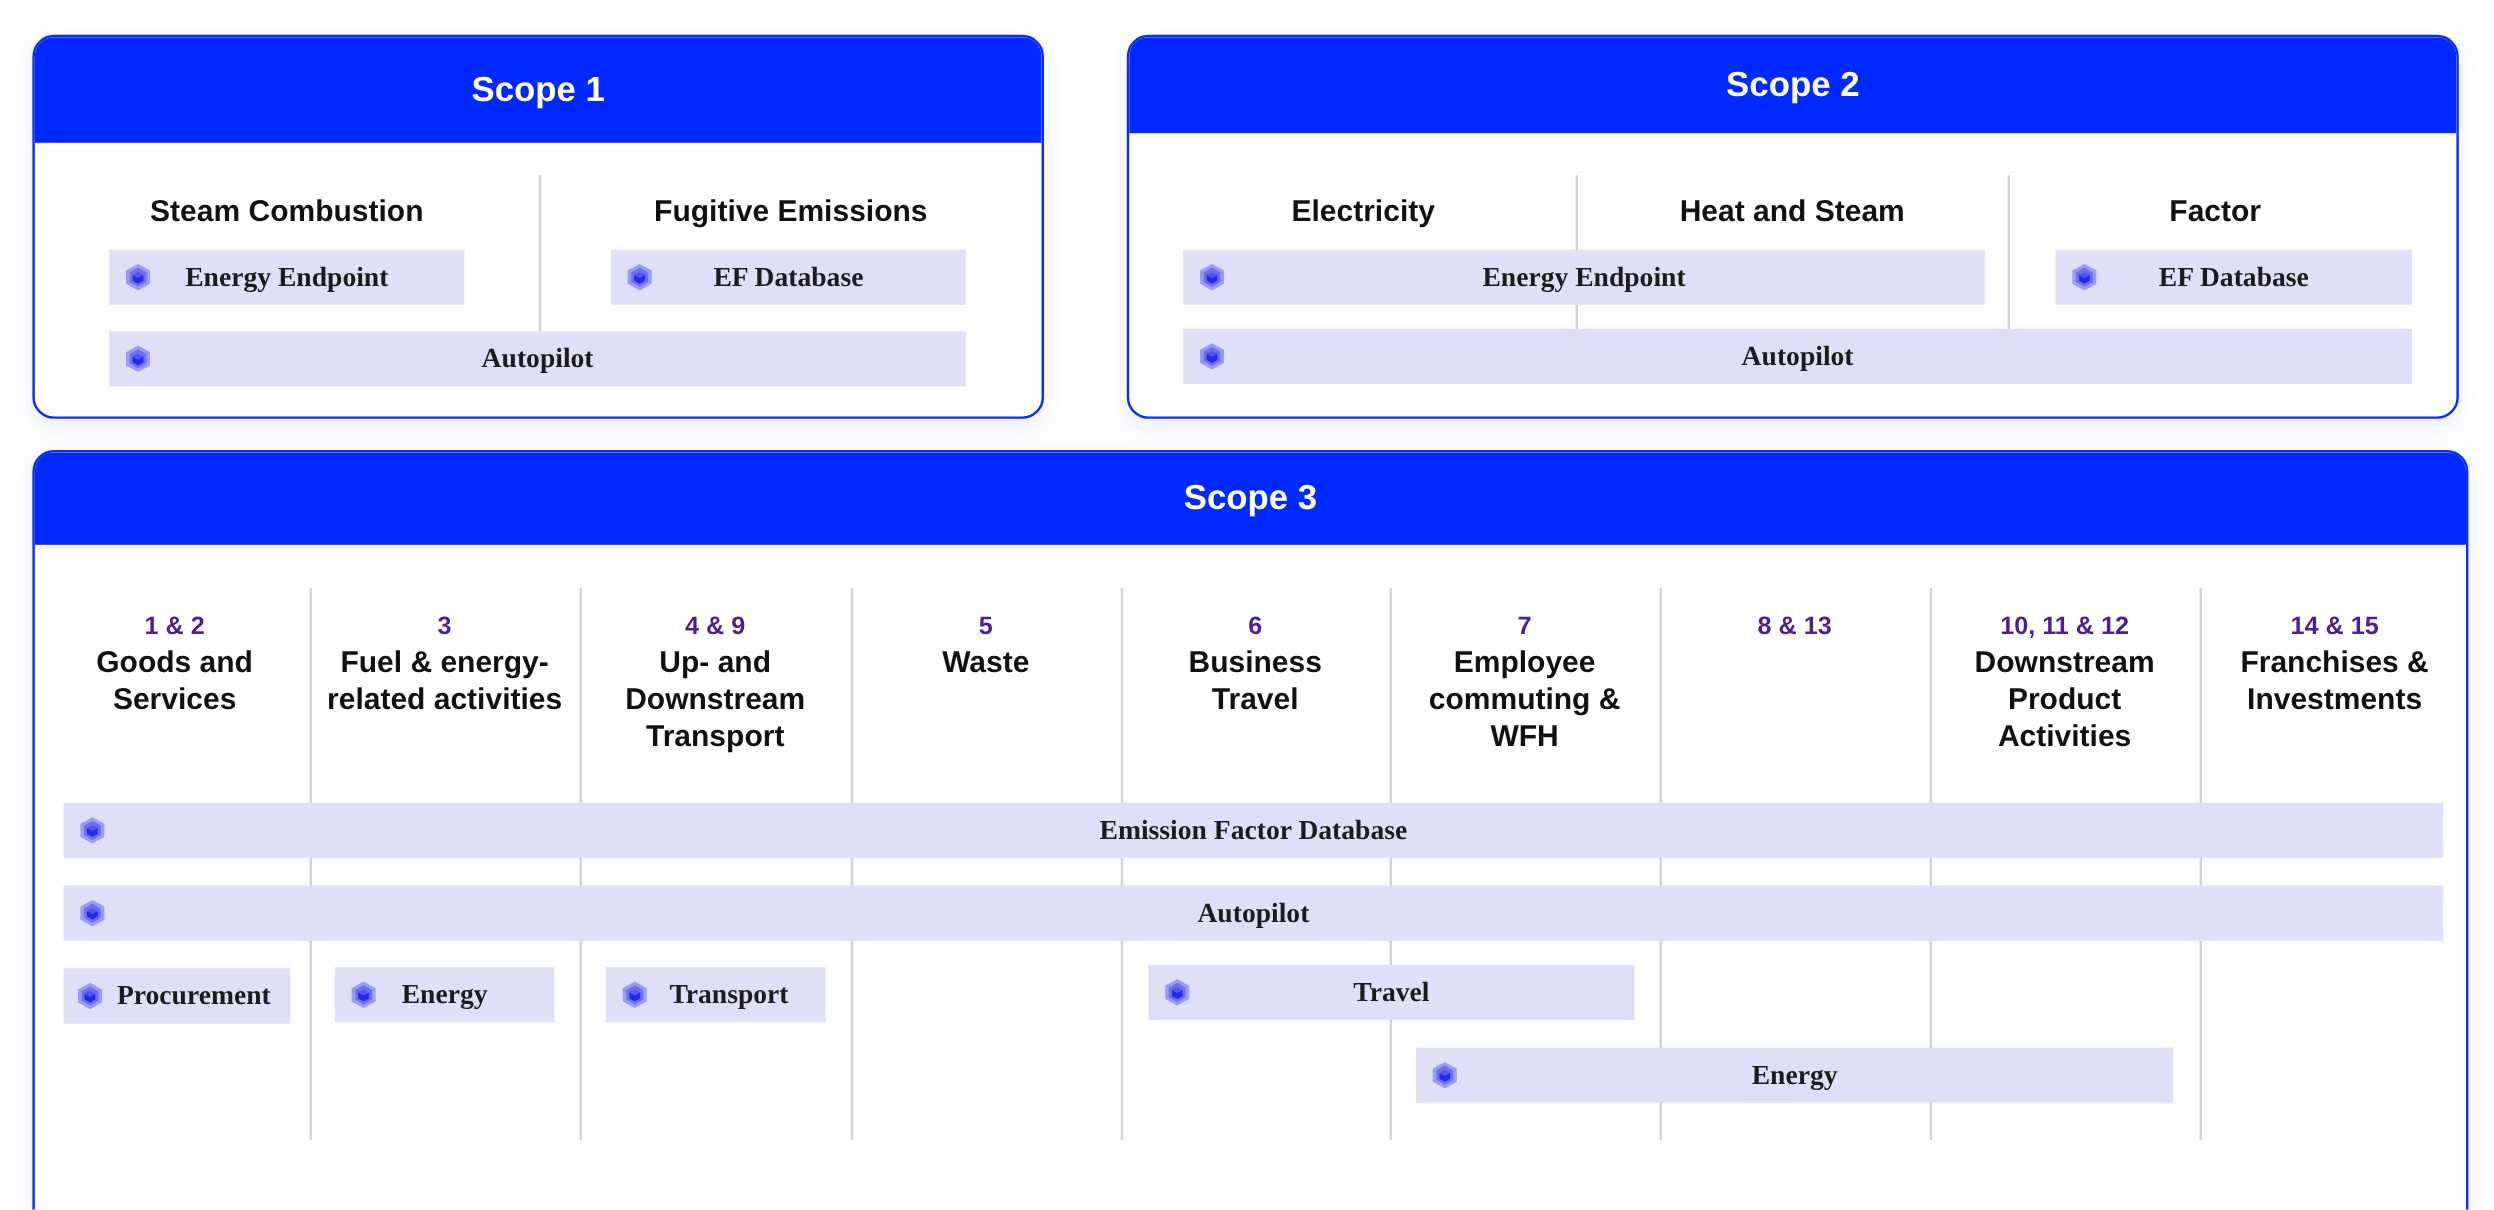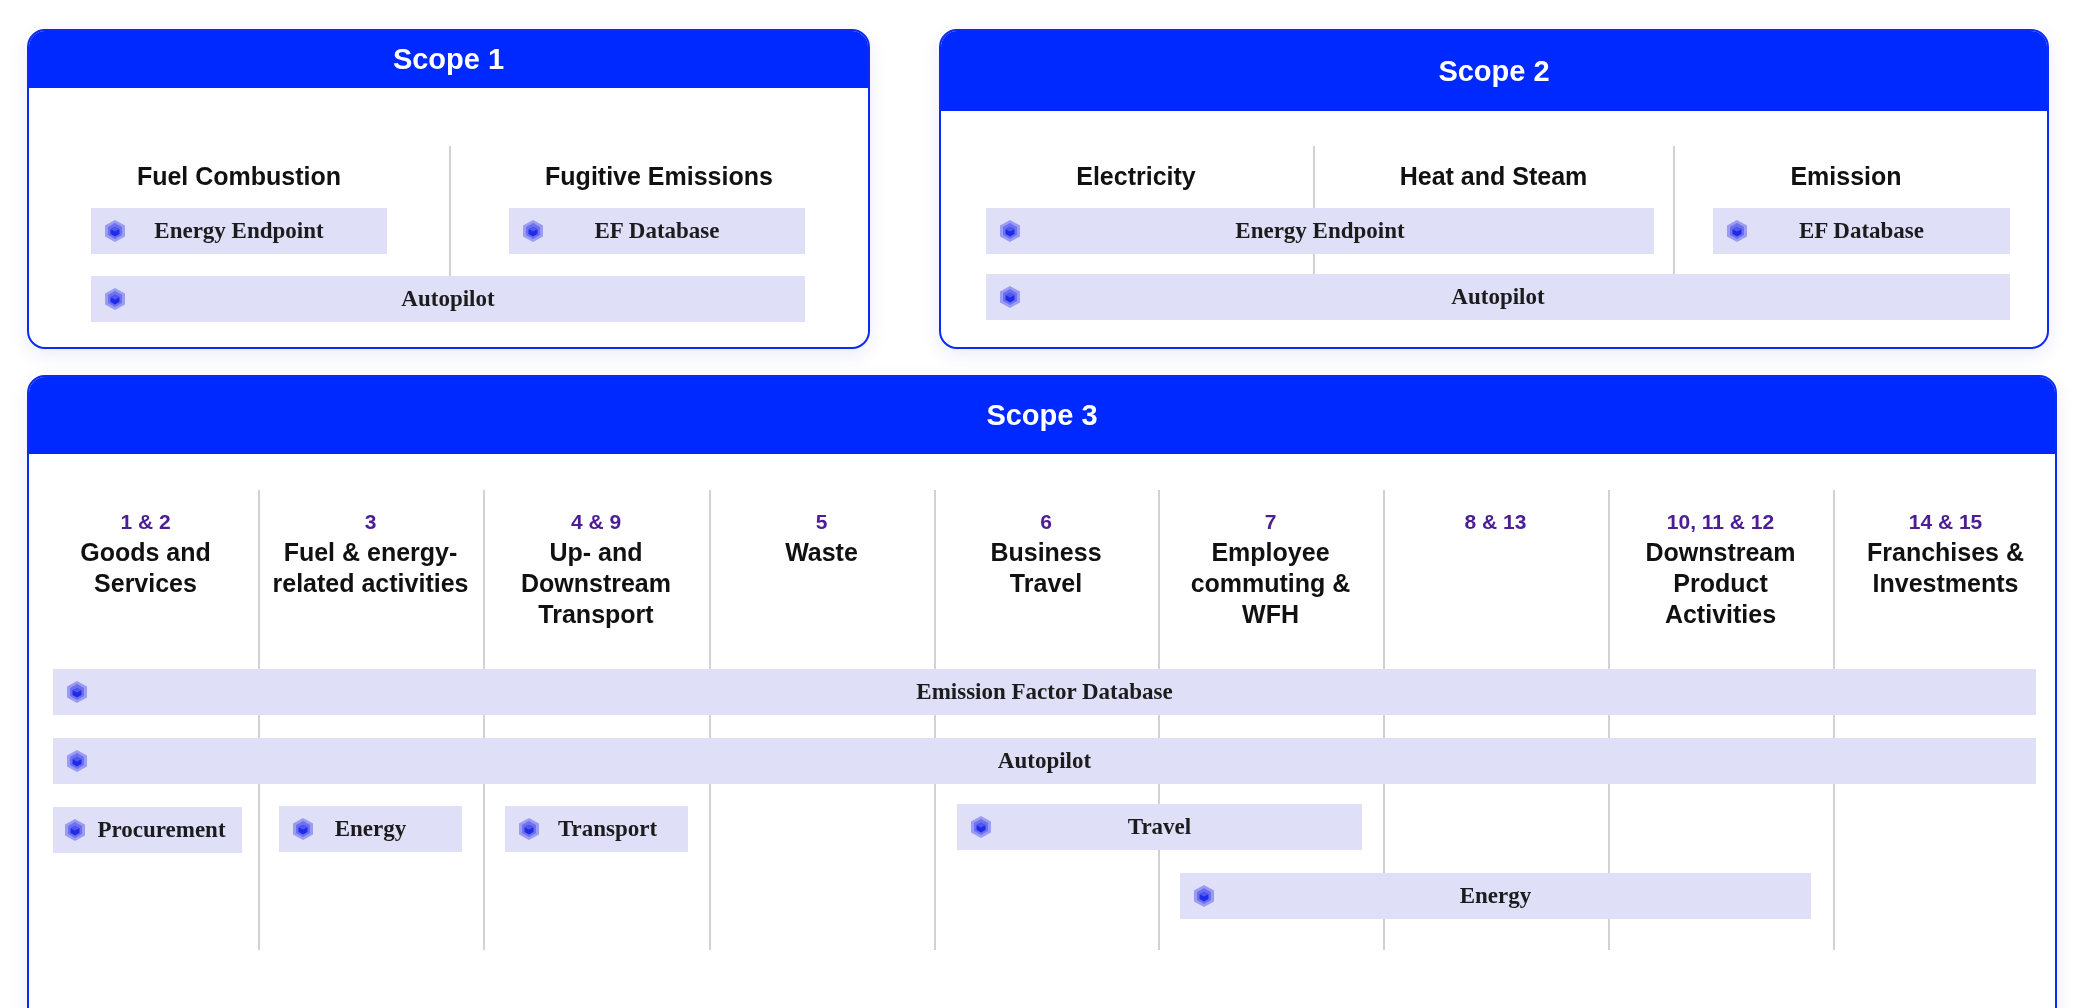--- a/index.html
+++ b/index.html
@@ -31,23 +31,23 @@
     <symbol id="cube" viewBox="0 0 24 24">
       <polygon points="12,1 22,6.5 22,17.5 12,23 2,17.5 2,6.5" fill="#9a9cf3"></polygon>
       <polygon points="12,4 19,8 19,16 12,20 5,16 5,8" fill="#6d70ee"></polygon>
       <polygon points="12,8 16.5,10.3 16.5,15 12,17.5 7.5,15 7.5,10.3" fill="#1f2be6"></polygon>
       <polygon points="12,8 16.5,10.3 12,12.6 7.5,10.3" fill="#4f57f0"></polygon>
     </symbol>
   </defs>
 </svg>
 
 <div class="card" style="left:27px;top:29px;width:843px;height:320px;">
-  <div class="card-header" style="height:57px;">Scope 1</div>
+  <div class="card-header" style="height:88px;">Scope 1</div>
   <div class="divider" style="left:420px;top:115px;height:130px;"></div>
-  <div class="cat-title" style="left:60px;width:300px;top:130px;">Fuel Combustion</div>
+  <div class="cat-title" style="left:60px;width:300px;top:130px;">Steam Combustion</div>
   <div class="cat-title" style="left:470px;width:320px;top:130px;">Fugitive Emissions</div>
   <div class="pill" style="left:62px;top:177px;width:296px;">
     <svg class="icon">
         <use href="#cube"></use>
       </svg>
     <span class="label">Energy Endpoint</span>
   </div>
   <div class="pill" style="left:480px;top:177px;width:296px;">
     <svg class="icon">
         <use href="#cube"></use>
@@ -61,21 +61,21 @@
     <span class="label">Autopilot</span>
   </div>
 </div>
 
 <div class="card" style="left:939px;top:29px;width:1110px;height:320px;">
   <div class="card-header" style="height:80px;">Scope 2</div>
   <div class="divider" style="left:372px;top:115px;height:130px;"></div>
   <div class="divider" style="left:732px;top:115px;height:130px;"></div>
   <div class="cat-title" style="left:40px;width:310px;top:130px;">Electricity</div>
   <div class="cat-title" style="left:380px;width:345px;top:130px;">Heat and Steam</div>
-  <div class="cat-title" style="left:740px;width:330px;top:130px;">Emission</div>
+  <div class="cat-title" style="left:740px;width:330px;top:130px;">Factor</div>
   <div class="pill" style="left:45px;top:177px;width:668px;">
     <svg class="icon">
         <use href="#cube"></use>
       </svg>
     <span class="label">Energy Endpoint</span>
   </div>
   <div class="pill" style="left:772px;top:177px;width:297px;">
     <svg class="icon">
         <use href="#cube"></use>
       </svg>

